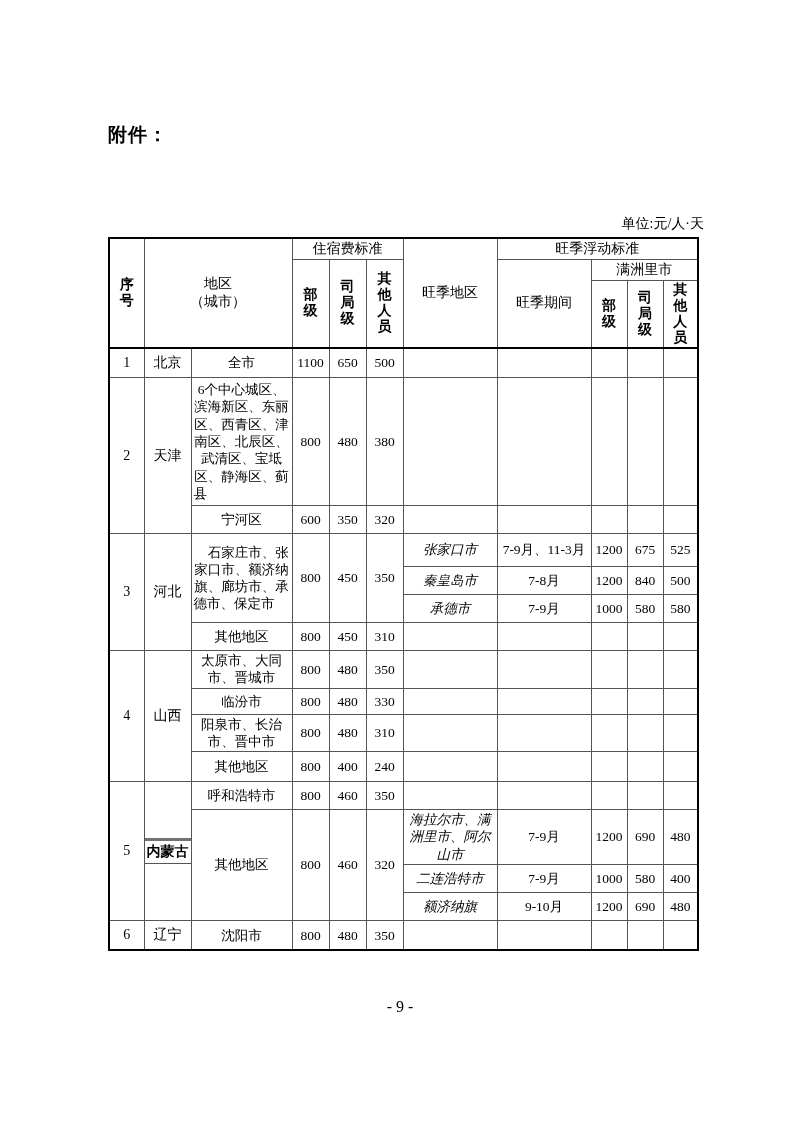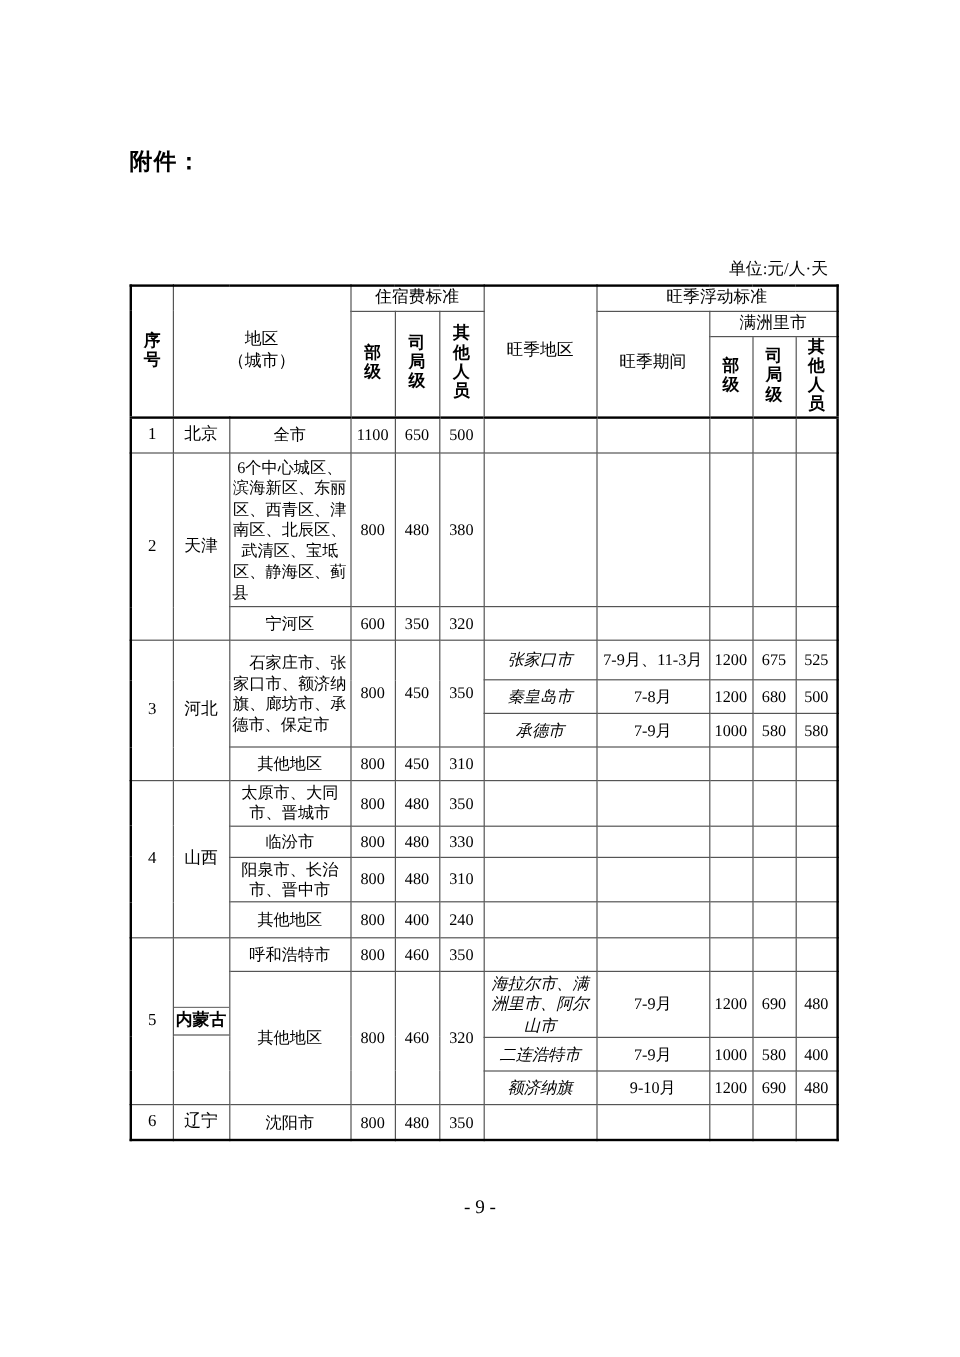--- a/index.html
+++ b/index.html
@@ -38,21 +38,21 @@
     top: 162px;
     width: 592px;
     text-align: center;
     font-size: 21px;
     font-weight: bold;
     letter-spacing: 0.5px;
     white-space: nowrap;
   }
   .unit-note {
     position: absolute;
-    right: 110px;
+    right: 96px;
     top: 215px;
     font-size: 14px;
     white-space: nowrap;
   }
 
   
   .table-wrap {
     position: absolute;
     left: 108px;
     top: 237px;
@@ -137,21 +137,21 @@
     height: 100%;
     width: 100%;
   }
   .im-seg {
     flex: 1 1 0;
     display: flex;
     align-items: center;
     justify-content: center;
   }
   .im-seg-mid {
-    border-top: 1px solid #737373;
+    border-top: 3px solid #737373;
     border-bottom: 1px solid #555555;
     font-weight: bold;
     font-size: 14px;
     line-height: 1.15;
     flex: 0 0 auto;
     padding: 3px 0;
   }
 
   
   .page-number {
@@ -281,21 +281,21 @@
           <td class="season-region">张家口市</td>
           <td class="season-period">7-9月、11-3月</td>
           <td class="num">1200</td>
           <td class="num">675</td>
           <td class="num">525</td>
         </tr>
         <tr style="height:28px">
           <td class="season-region">秦皇岛市</td>
           <td class="season-period">7-8月</td>
           <td class="num">1200</td>
-          <td class="num">680</td>
+          <td class="num">840</td>
           <td class="num">500</td>
         </tr>
         <tr style="height:28px">
           <td class="season-region">承德市</td>
           <td class="season-period">7-9月</td>
           <td class="num">1000</td>
           <td class="num">580</td>
           <td class="num">580</td>
         </tr>
 

